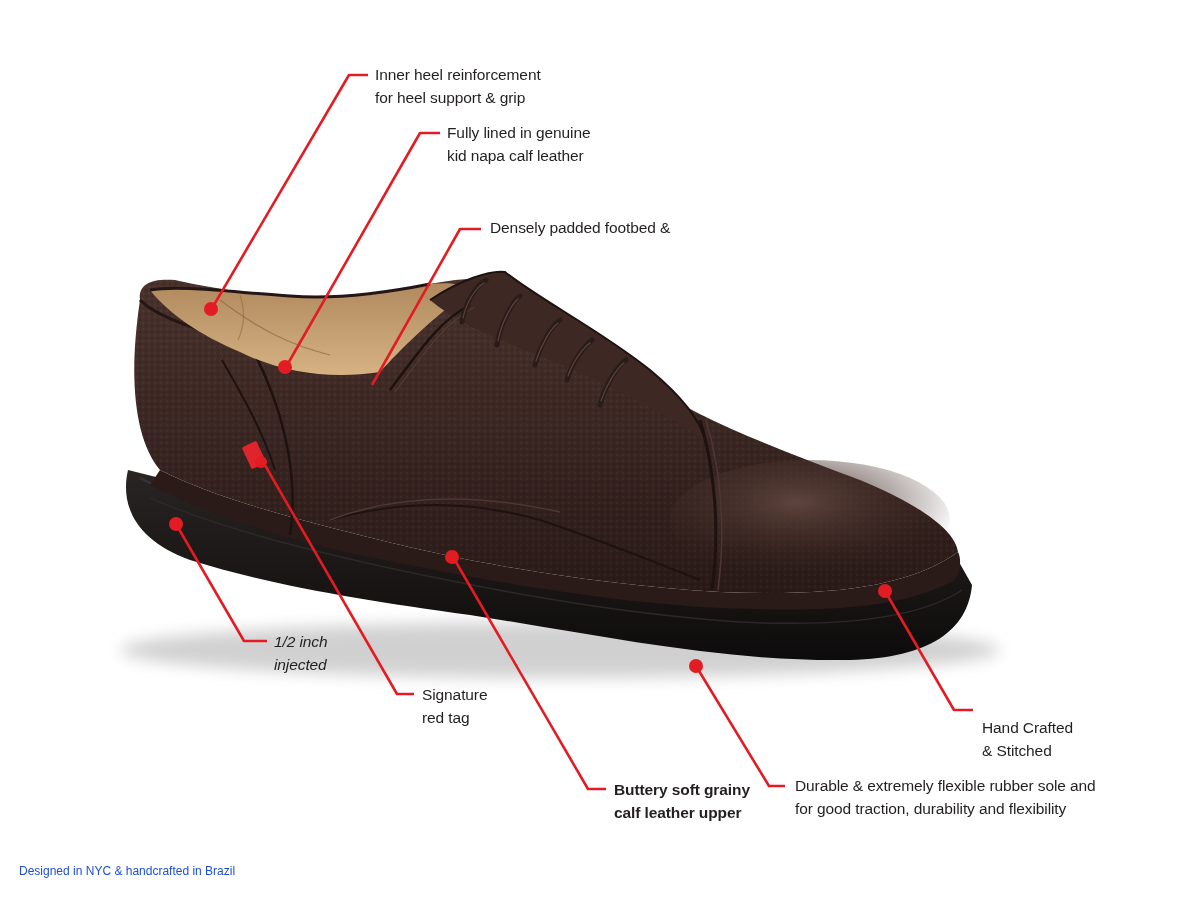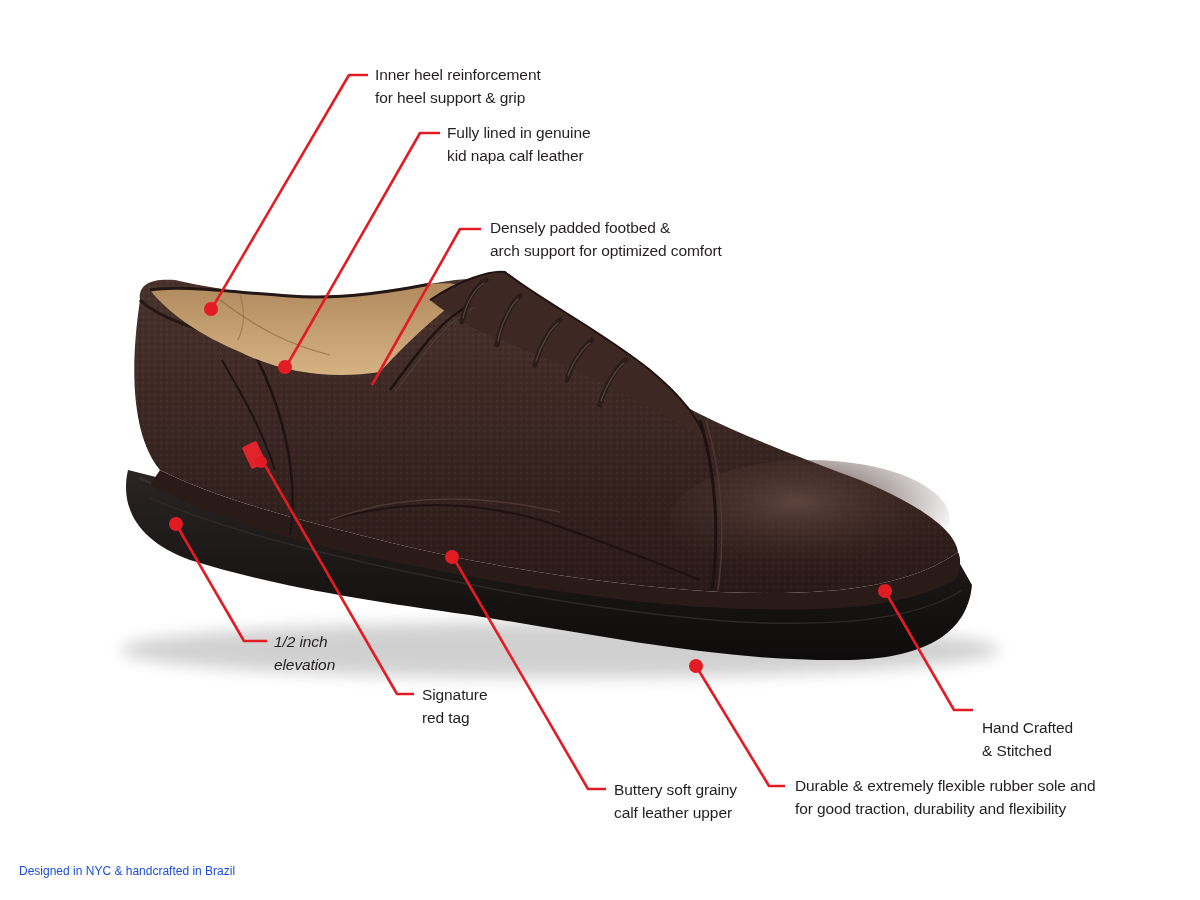--- a/index.html
+++ b/index.html
@@ -135,31 +135,30 @@
   <div class="label" style="left:375px; top:63px;">
     <span>Inner heel reinforcement</span>
     <span>for heel support &amp; grip</span>
   </div>
   <div class="label" style="left:447px; top:121px;">
     <span>Fully lined in genuine</span>
     <span>kid napa calf leather</span>
   </div>
   <div class="label" style="left:490px; top:216px;">
     <span>Densely padded footbed &amp;</span>
-    <span>arch support for optimized comfort</span>
   </div>
   <div class="label" style="left:274px; top:630px;font-style:italic;">
     <span>1/2 inch</span>
-    <span>elevation</span>
+    <span>injected</span>
   </div>
   <div class="label" style="left:422px; top:683px;">
     <span>Signature</span>
     <span>red tag</span>
   </div>
-  <div class="label" style="left:614px; top:778px;">
+  <div class="label" style="left:614px; top:778px;font-weight:bold;">
     <span>Buttery soft grainy</span>
     <span>calf leather upper</span>
   </div>
   <div class="label" style="left:795px; top:774px;">
     <span>Durable &amp; extremely flexible rubber sole and</span>
     <span>for good traction, durability and flexibility</span>
   </div>
   <div class="label" style="left:982px; top:716px;">
     <span>Hand Crafted</span>
     <span>&amp; Stitched</span>

